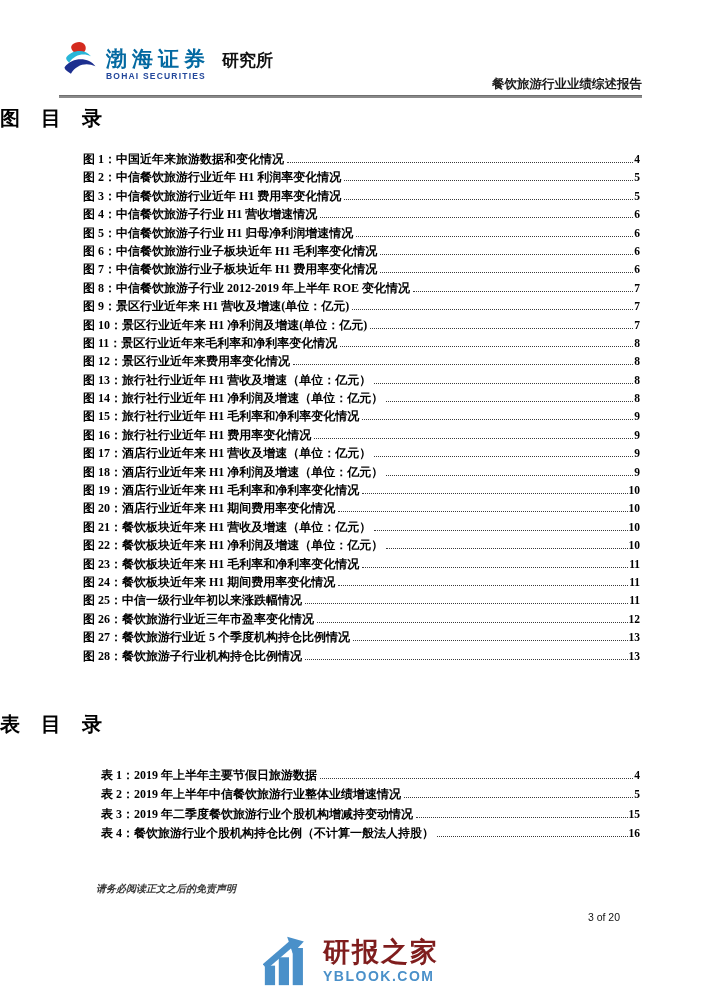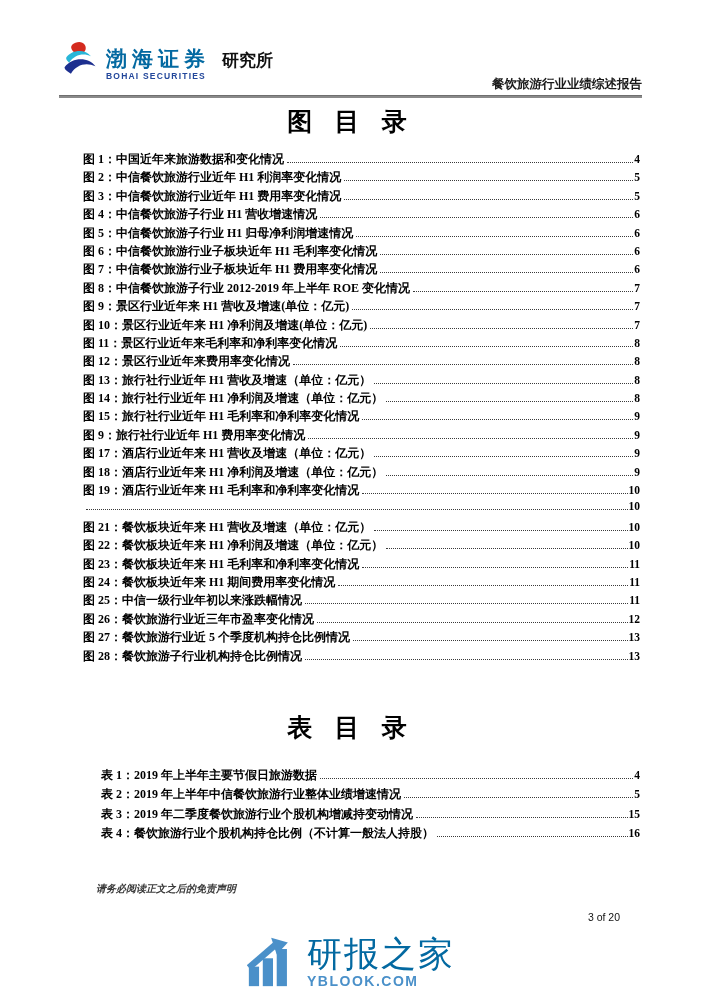--- a/index.html
+++ b/index.html
@@ -37,21 +37,21 @@
     font-family: "Liberation Sans", sans-serif;
   }
   .header-rule {
     position: absolute; top: 95px; left: 59px; right: 60px;
     height: 3px; background: #8a8a8a; border-top: 1px solid #6f6f6f;
   }
 
   
   .section-title {
     position: absolute; left: 0; width: 100%;
-    text-align: center; font-size: 25px; font-weight: bold;
+    font-size: 20px; font-weight: bold;
     letter-spacing: 8px; color: #000;
   }
   #fig-title { top: 105px; }
   #tab-title { top: 711px; }
 
   
   .toc { position: absolute; left: 83px; right: 62px; list-style: none; }
   #fig-list { top: 151px; }
   #tab-list { top: 767px; }
   .toc-row {
@@ -80,21 +80,21 @@
   }
 
   
   .watermark {
     position: absolute; left: 0; right: 0; top: 936px;
     display: flex; justify-content: center; align-items: center;
   }
   .wm-icon { width: 52px; height: 50px; margin-right: 8px; }
   .wm-text { display: flex; flex-direction: column; line-height: 1; }
   .wm-cn {
-    font-size: 35px; font-weight: normal; color: #0369a1;
+    font-size: 27px; font-weight: bold; color: #7f1d1d;
     letter-spacing: 2px; font-family: "Liberation Sans", sans-serif;
   }
   .wm-en {
     font-size: 14px; font-weight: bold; color: #4a90c9;
     letter-spacing: 1.5px; margin-top: 3px;
     font-family: "Liberation Sans", sans-serif;
   }
 </style>
 </head>
 <body>
@@ -188,40 +188,41 @@
     <span class="toc-label">图 14：旅行社行业近年 H1 净利润及增速（单位：亿元）</span>
     <span class="toc-dots"></span>
     <span class="toc-page">8</span>
   </li>
     <li class="toc-row">
     <span class="toc-label">图 15：旅行社行业近年 H1 毛利率和净利率变化情况</span>
     <span class="toc-dots"></span>
     <span class="toc-page">9</span>
   </li>
     <li class="toc-row">
-    <span class="toc-label">图 9：旅行社行业近年 H1 费用率变化情况</span>
+    <span class="toc-label">图 16：旅行社行业近年 H1 费用率变化情况</span>
     <span class="toc-dots"></span>
     <span class="toc-page">9</span>
   </li>
     <li class="toc-row">
     <span class="toc-label">图 17：酒店行业近年来 H1 营收及增速（单位：亿元）</span>
     <span class="toc-dots"></span>
     <span class="toc-page">9</span>
   </li>
     <li class="toc-row">
     <span class="toc-label">图 18：酒店行业近年来 H1 净利润及增速（单位：亿元）</span>
     <span class="toc-dots"></span>
     <span class="toc-page">9</span>
   </li>
     <li class="toc-row">
     <span class="toc-label">图 19：酒店行业近年来 H1 毛利率和净利率变化情况</span>
     <span class="toc-dots"></span>
     <span class="toc-page">10</span>
   </li>
     <li class="toc-row">
+    <span class="toc-label">图 20：酒店行业近年来 H1 期间费用率变化情况</span>
     <span class="toc-dots"></span>
     <span class="toc-page">10</span>
   </li>
     <li class="toc-row">
     <span class="toc-label">图 21：餐饮板块近年来 H1 营收及增速（单位：亿元）</span>
     <span class="toc-dots"></span>
     <span class="toc-page">10</span>
   </li>
     <li class="toc-row">
     <span class="toc-label">图 22：餐饮板块近年来 H1 净利润及增速（单位：亿元）</span>

